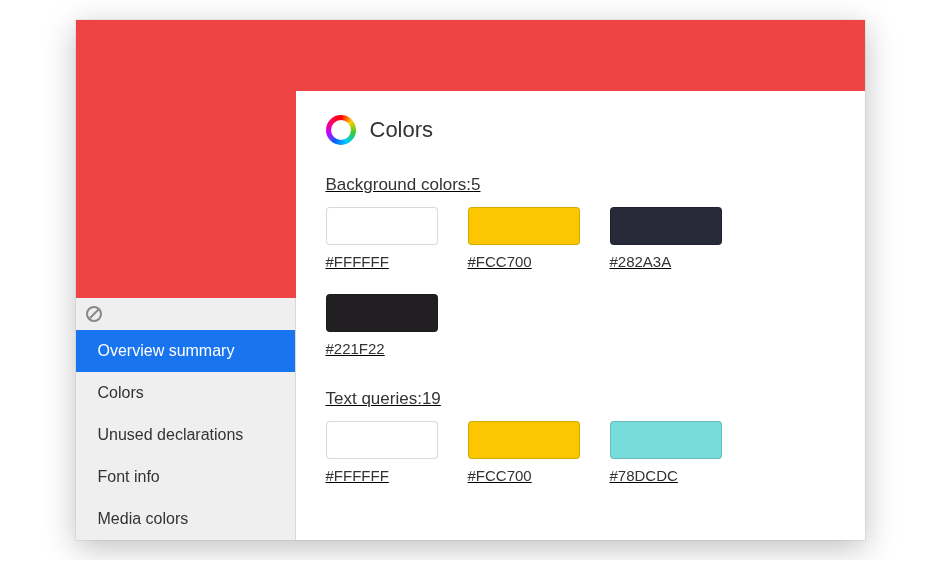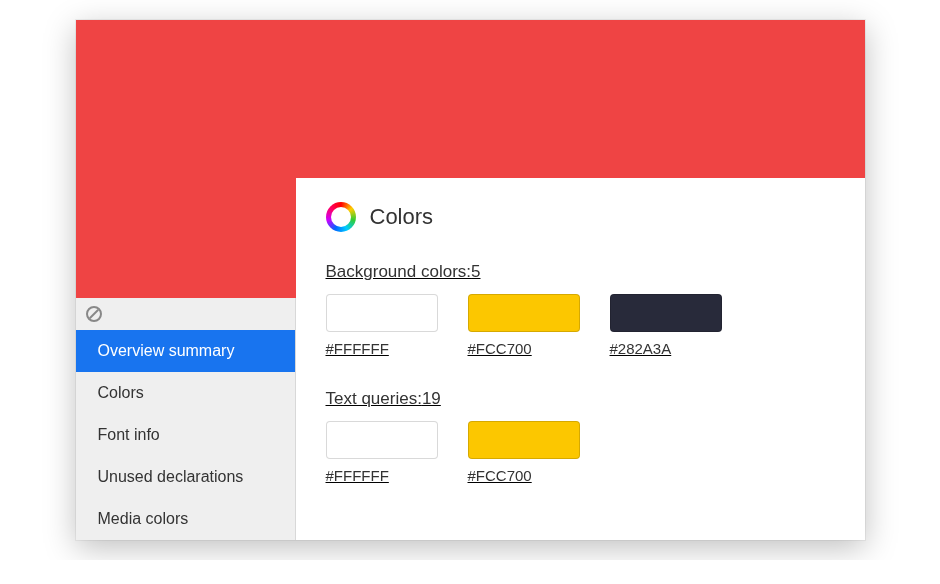--- a/index.html
+++ b/index.html
@@ -140,24 +140,24 @@
     <div class="sidebar-header">
       <span class="clear-icon"></span>
     </div>
     <div class="sidebar-item active">
       <span>Overview summary</span>
     </div>
     <div class="sidebar-item">
       <span>Colors</span>
     </div>
     <div class="sidebar-item">
+      <span>Unused declarations</span>
+    </div>
+    <div class="sidebar-item">
       <span>Font info</span>
-    </div>
-    <div class="sidebar-item">
-      <span>Unused declarations</span>
     </div>
     <div class="sidebar-item">
       <span>Media colors</span>
     </div>
   </aside>
 
   <main class="content">
     <div class="header-row">
       <span class="rainbow-ring"></span>
       <h1 class="page-title">Colors</h1>
@@ -173,32 +173,40 @@
           <div class="swatch-label">#FFFFFF</div>
         </div>
         <div class="swatch-item">
           <div class="swatch" style="background-color: rgb(252, 199, 0);"></div>
           <div class="swatch-label">#FCC700</div>
         </div>
         <div class="swatch-item">
           <div class="swatch" style="background-color: rgb(40, 42, 58);"></div>
           <div class="swatch-label">#282A3A</div>
         </div>
+        <div class="swatch-item">
+          <div class="swatch" style="background-color: rgb(34, 31, 34);"></div>
+          <div class="swatch-label">#221F22</div>
+        </div>
       </div>
     </section>
 
     <section class="section">
       <div class="section-header">
         <span>Text queries:</span><span>19</span>
       </div>
       <div class="swatches">
         <div class="swatch-item">
           <div class="swatch" style="background-color: rgb(255, 255, 255);"></div>
           <div class="swatch-label">#FFFFFF</div>
         </div>
         <div class="swatch-item">
           <div class="swatch" style="background-color: rgb(252, 199, 0);"></div>
           <div class="swatch-label">#FCC700</div>
         </div>
+        <div class="swatch-item">
+          <div class="swatch" style="background-color: rgb(120, 220, 220);"></div>
+          <div class="swatch-label">#78DCDC</div>
+        </div>
       </div>
     </section>
   </main>
 </div>
 
 </body></html>

